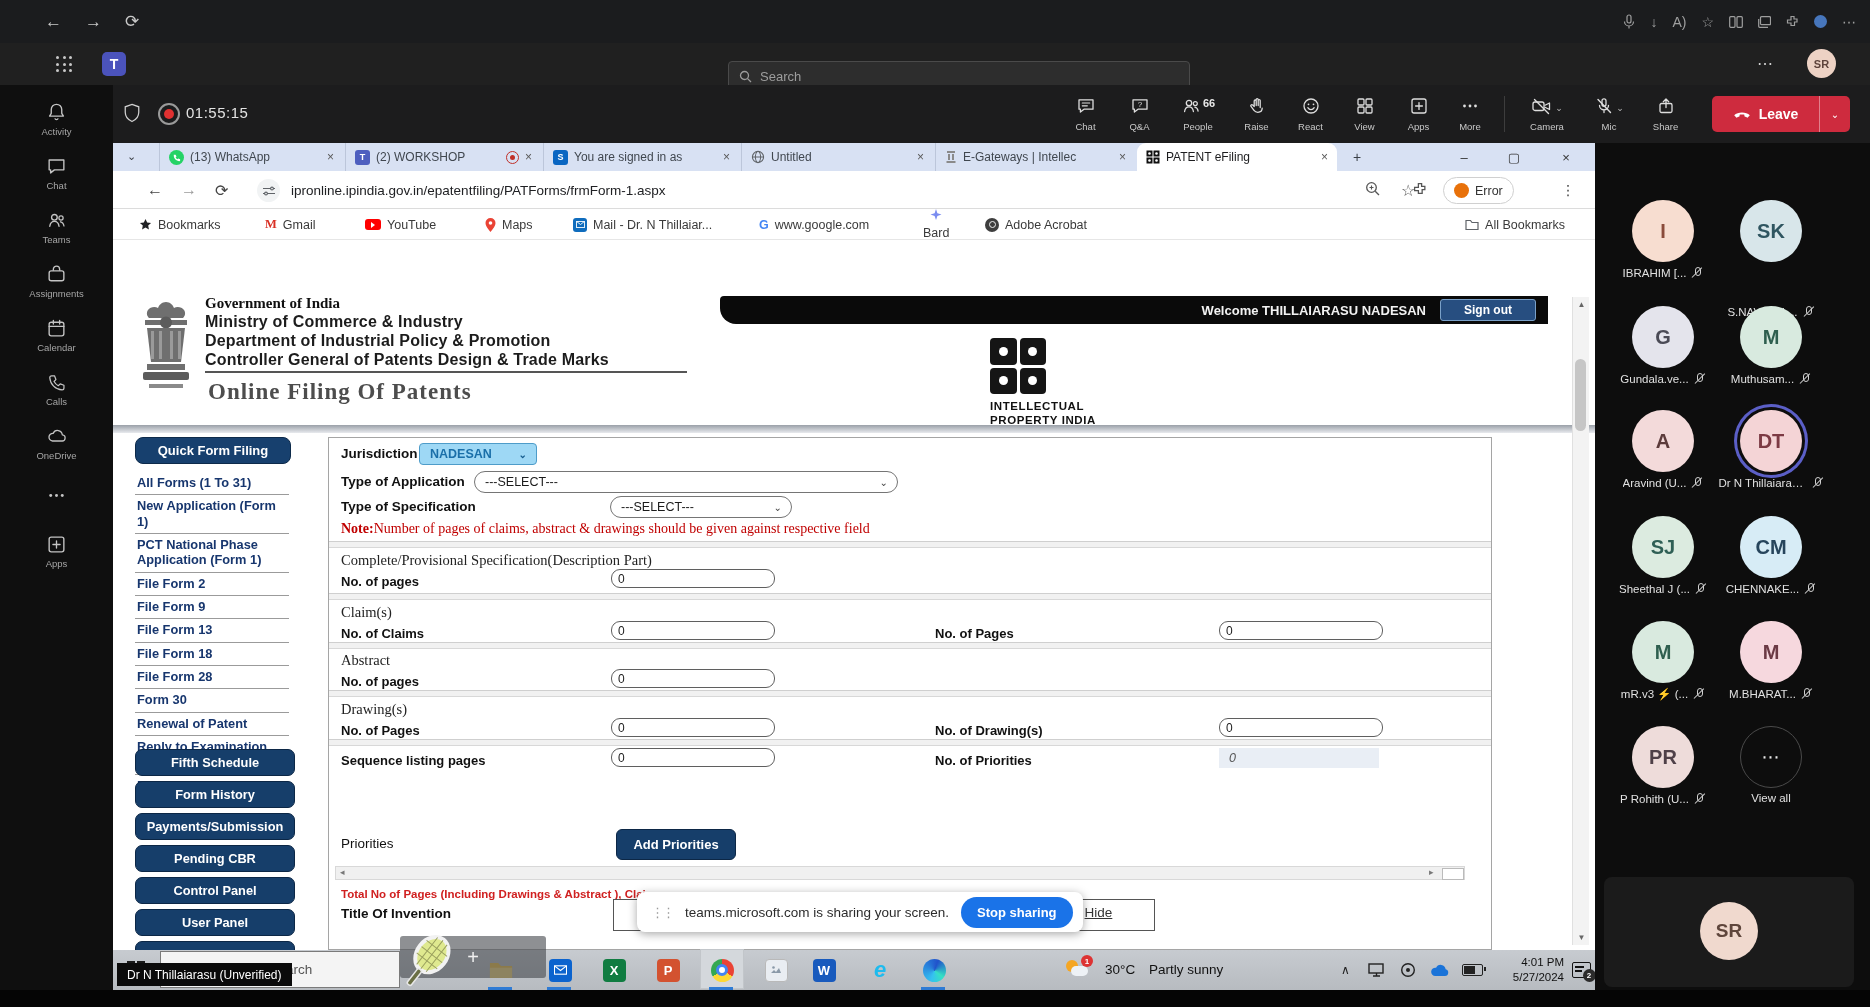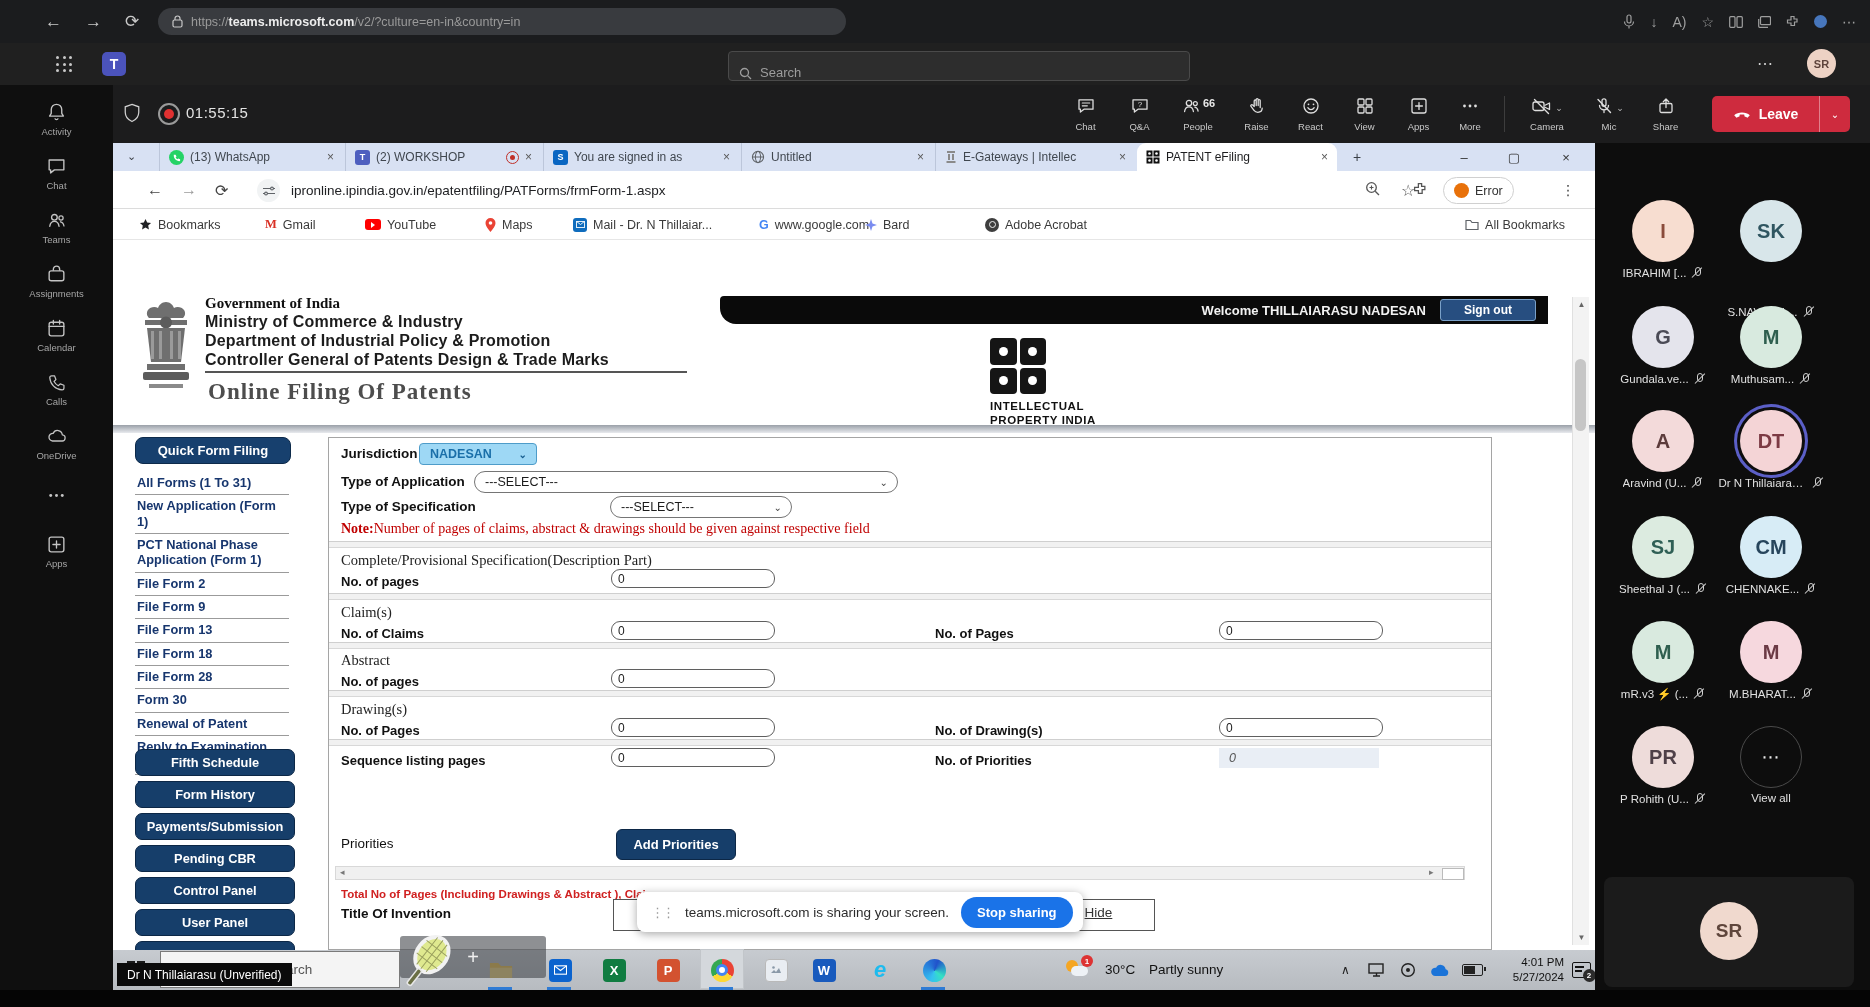--- a/index.html
+++ b/index.html
@@ -16,22 +16,22 @@
   .url-host{color:#ececec;font-weight:bold;}
   .edge-icons{position:absolute;right:14px;top:0;height:43px;display:flex;align-items:center;gap:15px;color:#b5b5b5;font-size:14px;}
   .eic{opacity:.85;}
 
   
   .teams-header{position:absolute;left:0;top:43px;width:1870px;height:42px;background:#202020;}
   .waffle{position:absolute;left:56px;top:13px;display:grid;grid-template-columns:repeat(3,4px);grid-template-rows:repeat(3,4px);gap:2.5px;}
   .waffle span{width:3px;height:3px;border-radius:50%;background:#c8c8c8;}
   .tlogo{position:absolute;left:102px;top:9px;width:24px;height:24px;background:#4b53bc;border-radius:5px;
          color:#fff;font-weight:bold;font-size:14px;display:flex;align-items:center;justify-content:center;}
-  .tsearch{position:absolute;left:728px;top:8px;width:440px;height:28px;background:#2d2d2d;border:1px solid #4a4a4a;border-radius:4px;
-           display:flex;align-items:flex-end;gap:8px;padding:0 10px;color:#9d9d9d;font-size:13px;}
+  .tsearch{position:absolute;left:728px;top:18px;width:440px;height:28px;background:#2d2d2d;border:1px solid #4a4a4a;border-radius:4px;
+           display:flex;align-items:center;gap:8px;padding:0 10px;color:#9d9d9d;font-size:13px;}
   .hdr-more{position:absolute;right:96px;top:11px;color:#cfcfcf;font-size:16px;letter-spacing:1px;}
   .hdr-avatar{position:absolute;right:34px;top:6px;width:29px;height:29px;border-radius:50%;background:#edd2c4;color:#5f443c;
               font-size:11px;font-weight:bold;display:flex;align-items:center;justify-content:center;}
 
   
   .meet-toolbar{position:absolute;left:0;top:85px;width:1870px;height:58px;background:#1c1c1d;}
   .timer{position:absolute;left:186px;top:19px;color:#e3e3e3;font-size:15px;letter-spacing:.5px;}
   .mt-right{position:absolute;left:1062px;top:5px;height:48px;display:flex;align-items:center;gap:7px;}
   .mbtn{width:47px;display:flex;flex-direction:column;align-items:center;gap:3px;color:#c9c9c9;font-size:9.5px;cursor:pointer;}
   .mbtn .irow{display:flex;align-items:flex-start;gap:2px;height:22px;}
@@ -161,29 +161,20 @@
 </style>
 </head>
 <body>
 
 <div id="screen">
 
   <div class="edge-bar">
     <div class="nav-g" style="left:45px;">←</div>
     <div class="nav-g" style="left:85px;">→</div>
     <div class="nav-g" style="left:125px;">⟳</div>
-    <div class="url-pill">
-      <span>
-        <svg width="11" height="13" viewBox="0 0 11 13">
-            <rect x="1" y="5" width="9" height="7" rx="1.5" fill="none" stroke="#c9c9c9" stroke-width="1.2"></rect>
-            <path d="M3 5V3.5a2.5 2.5 0 0 1 5 0V5" fill="none" stroke="#c9c9c9" stroke-width="1.2"></path>
-          </svg>
-      </span>
-      <span><span>https://</span><span class="url-host">teams.microsoft.com</span><span>/v2/?culture=en-in&amp;country=in</span></span>
-    </div>
     <div class="edge-icons">
       <span class="eic">
         <svg width="12" height="15" viewBox="0 0 12 15">
             <rect x="4" y="1" width="4" height="8" rx="2" fill="none" stroke="#b5b5b5" stroke-width="1.2"></rect>
             <path d="M1.5 7.5a4.5 4.5 0 0 0 9 0M6 12v2.5" fill="none" stroke="#b5b5b5" stroke-width="1.2"></path>
           </svg>
       </span>
       <span class="eic">↓</span>
       <span class="eic">A)</span>
       <span class="eic">☆</span>
@@ -568,21 +559,21 @@
               <rect x="0.5" y="0.5" width="9" height="7" fill="none" stroke="#fff" stroke-width="1"></rect>
               <path d="M0.5 .5 5 4 9.5.5" fill="none" stroke="#fff" stroke-width="1"></path>
             </svg>
         </span>
         <span>Mail - Dr. N Thillaiar...</span>
       </div>
       <div class="bmi" style="left:646px;">
         <span style="color:#4285f4;font-weight:bold;">G</span>
         <span>www.google.com</span>
       </div>
-      <div class="bmi" style="left:752px;">
+      <div class="bmi" style="left:810px;flex-direction:column;">
         <svg width="12" height="12" viewBox="0 0 12 12">
             <path d="M6 0l1.5 4.5L12 6 7.5 7.5 6 12 4.5 7.5 0 6l4.5-1.5z" fill="#7a8cf0"></path>
           </svg>
         <span>Bard</span>
       </div>
       <div class="bmi" style="left:872px;">
         <span style="width:14px;height:14px;border-radius:50%;background:#3e3e3e;display:flex;align-items:center;justify-content:center;">
           <i style="width:5px;height:5px;border-radius:50%;border:1.5px solid #eee;"></i>
         </span>
         <span>Adobe Acrobat</span>

